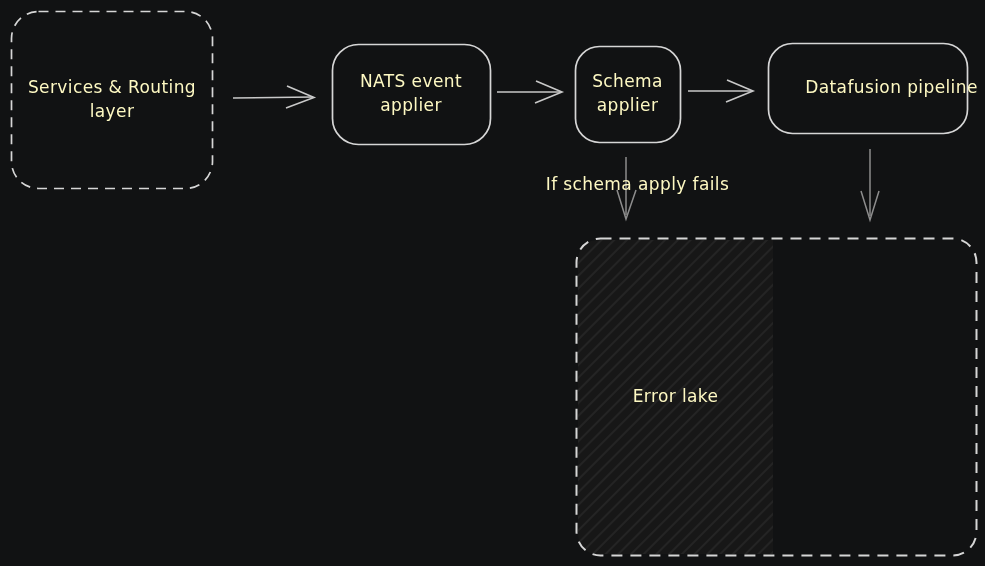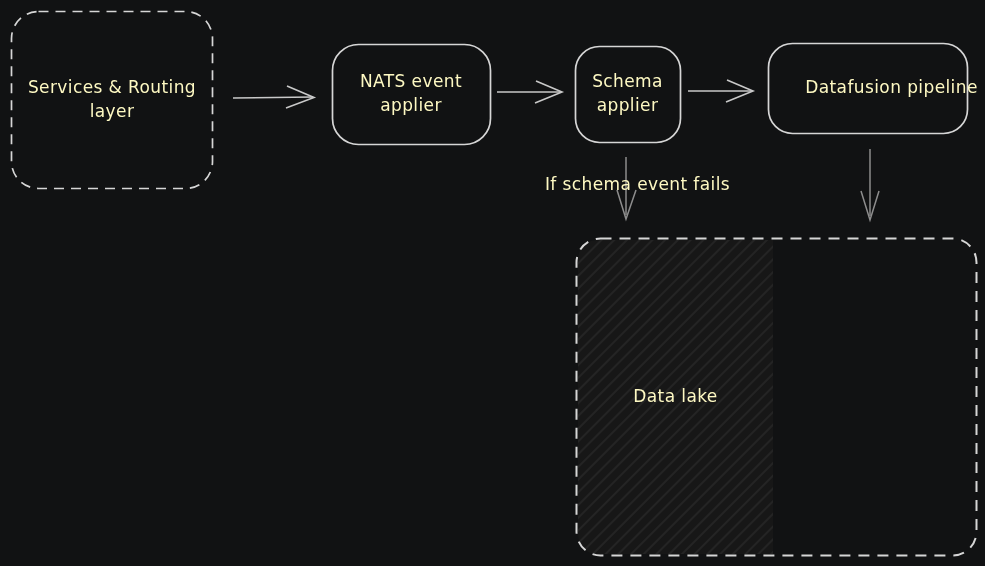--- a/index.html
+++ b/index.html
@@ -94,18 +94,18 @@
   </svg>
 
   <div class="label lbl-services">Services &amp; Routing layer</div>
 
   <div class="label lbl-nats">NATS event applier</div>
 
   <div class="label lbl-schema">Schema applier</div>
 
   <div class="label lbl-datafusion nowrap">Datafusion pipeline</div>
 
-  <div class="label lbl-fail nowrap">If schema event fails</div>
+  <div class="label lbl-fail nowrap">If schema apply fails</div>
 
-  <div class="label lbl-error nowrap">Data lake</div>
+  <div class="label lbl-error nowrap">Error lake</div>
 
 
 </div>
 
 </body></html>

